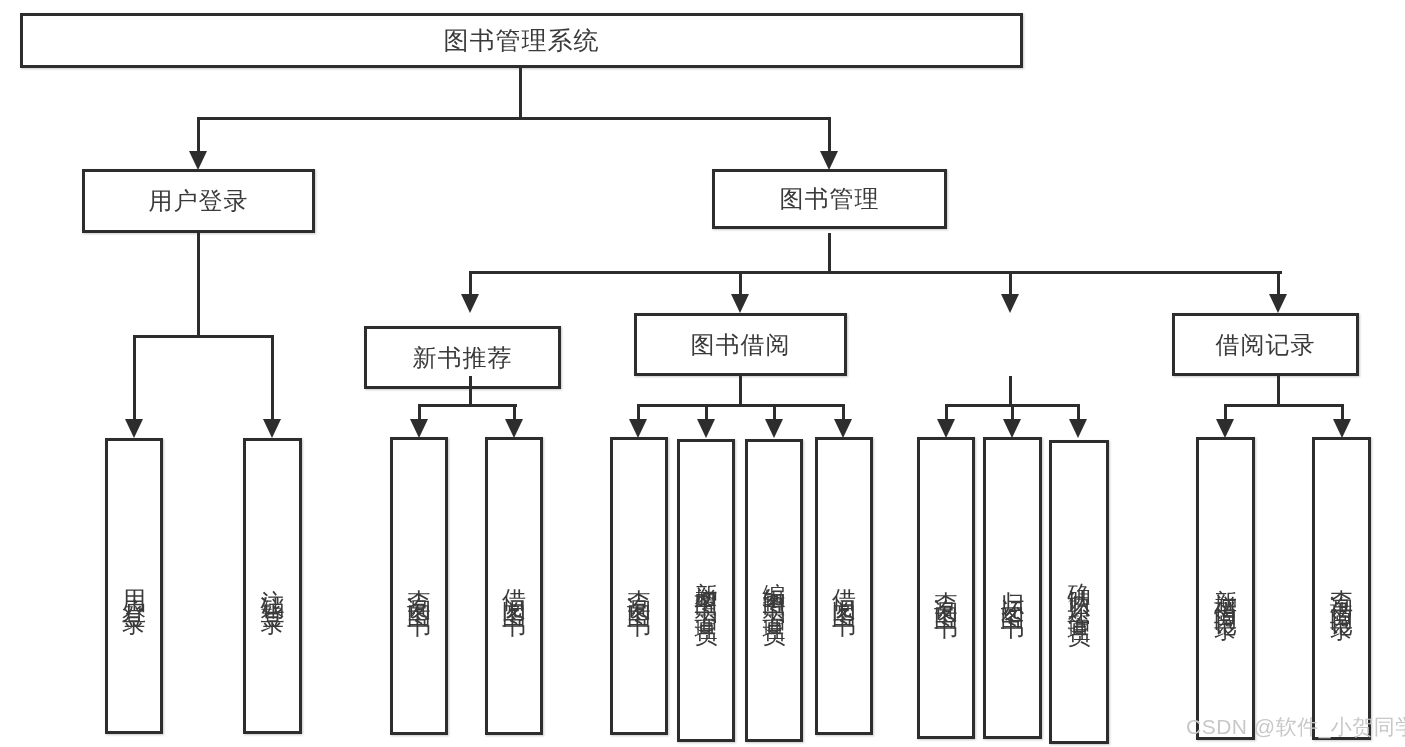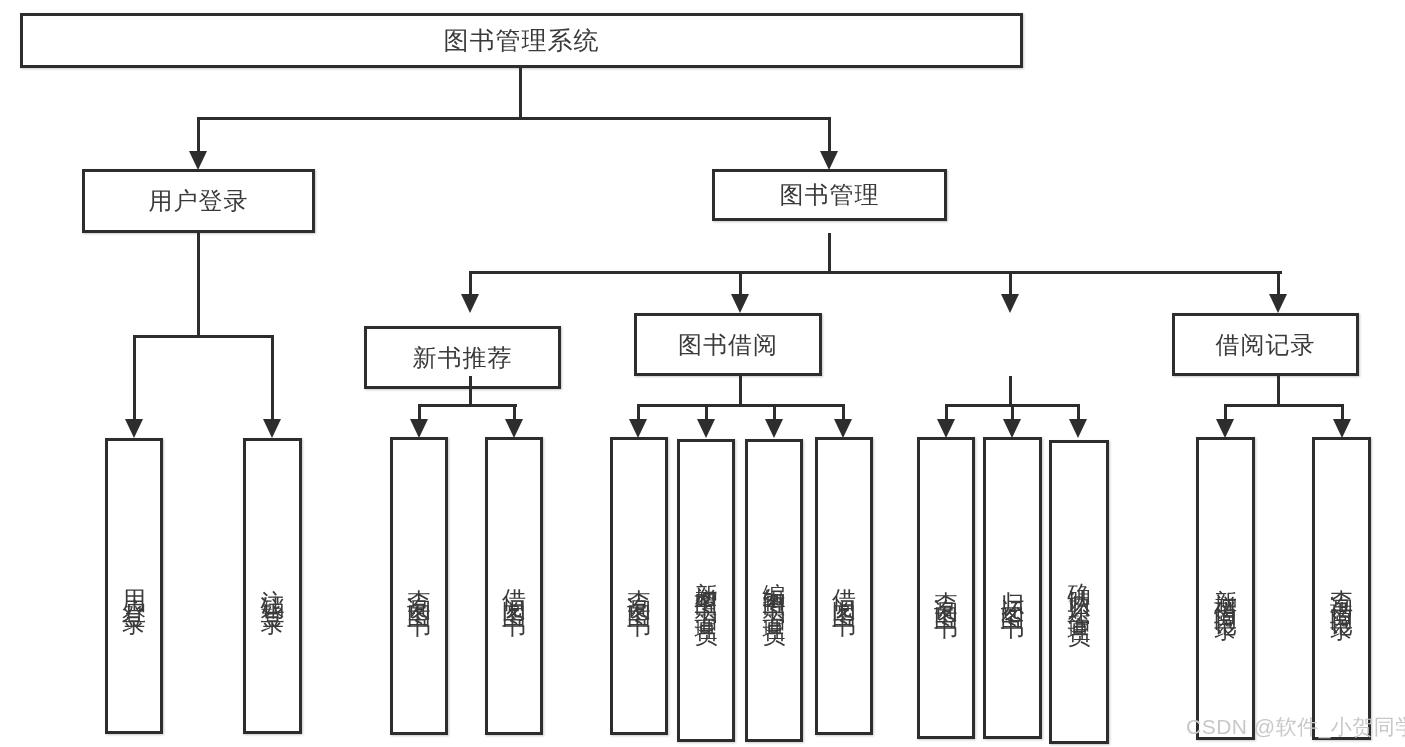--- a/index.html
+++ b/index.html
@@ -43,21 +43,21 @@
   <div class="line" style="left:197px;top:117px;width:634px;height:3px;"></div>
 
   <div class="line" style="left:197px;top:117px;width:3px;height:36px;"></div>
   <div class="ahead" style="left:189px;top:151px;"></div>
   <div class="line" style="left:828px;top:117px;width:3px;height:36px;"></div>
   <div class="ahead" style="left:820px;top:151px;"></div>
 
   <div class="node" style="left:82px;top:169px;width:233px;height:64px;">
     <span class="hlabel">用户登录</span>
   </div>
-  <div class="node" style="left:712px;top:169px;width:235px;height:52px;">
+  <div class="node" style="left:712px;top:169px;width:235px;height:60px;">
     <span class="hlabel">图书管理</span>
   </div>
 
   <div class="line" style="left:197px;top:233px;width:3px;height:104px;"></div>
   <div class="line" style="left:133px;top:335px;width:141px;height:3px;"></div>
   <div class="line" style="left:133px;top:335px;width:3px;height:85px;"></div>
   <div class="ahead" style="left:125px;top:419px;"></div>
   <div class="line" style="left:271px;top:335px;width:3px;height:85px;"></div>
   <div class="ahead" style="left:263px;top:419px;"></div>
 
@@ -68,21 +68,21 @@
   <div class="line" style="left:739px;top:271px;width:3px;height:25px;"></div>
   <div class="ahead" style="left:731px;top:294px;"></div>
   <div class="line" style="left:1009px;top:271px;width:3px;height:25px;"></div>
   <div class="ahead" style="left:1001px;top:294px;"></div>
   <div class="line" style="left:1277px;top:271px;width:3px;height:25px;"></div>
   <div class="ahead" style="left:1269px;top:294px;"></div>
 
   <div class="node" style="left:364px;top:326px;width:197px;height:63px;">
     <span class="hlabel">新书推荐</span>
   </div>
-  <div class="node" style="left:634px;top:313px;width:188px;height:63px;">
+  <div class="node" style="left:634px;top:313px;width:213px;height:63px;">
     <span class="hlabel">图书借阅</span>
   </div>
   <div class="node" style="left:1172px;top:313px;width:187px;height:63px;">
     <span class="hlabel">借阅记录</span>
   </div>
 
   <div class="line" style="left:469px;top:376px;width:3px;height:31px;"></div>
   <div class="line" style="left:418px;top:404px;width:99px;height:3px;"></div>
   <div class="line" style="left:418px;top:404px;width:3px;height:17px;"></div>
   <div class="ahead" style="left:410px;top:419px;"></div>

